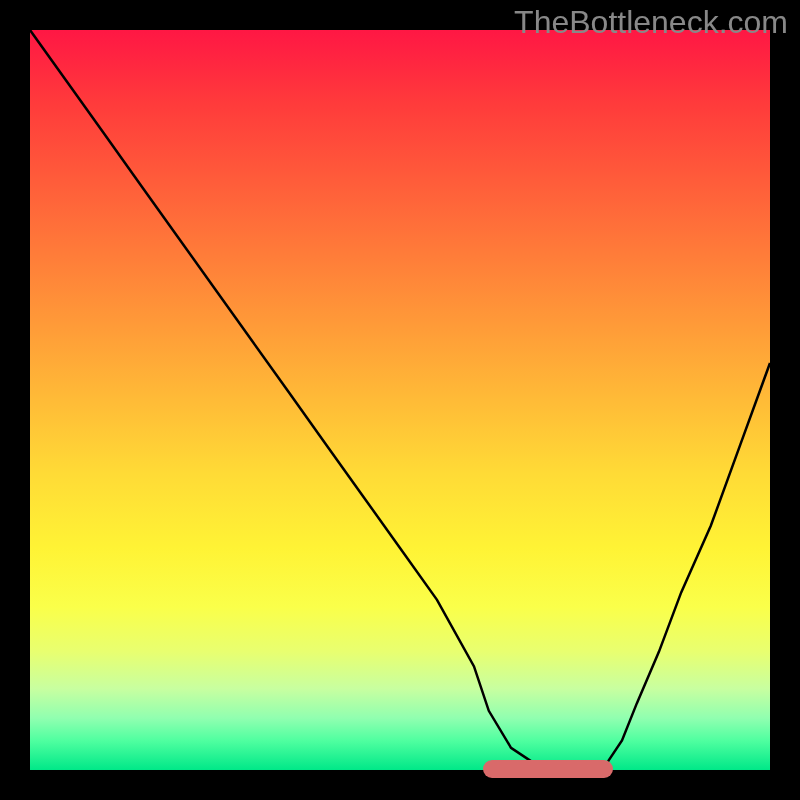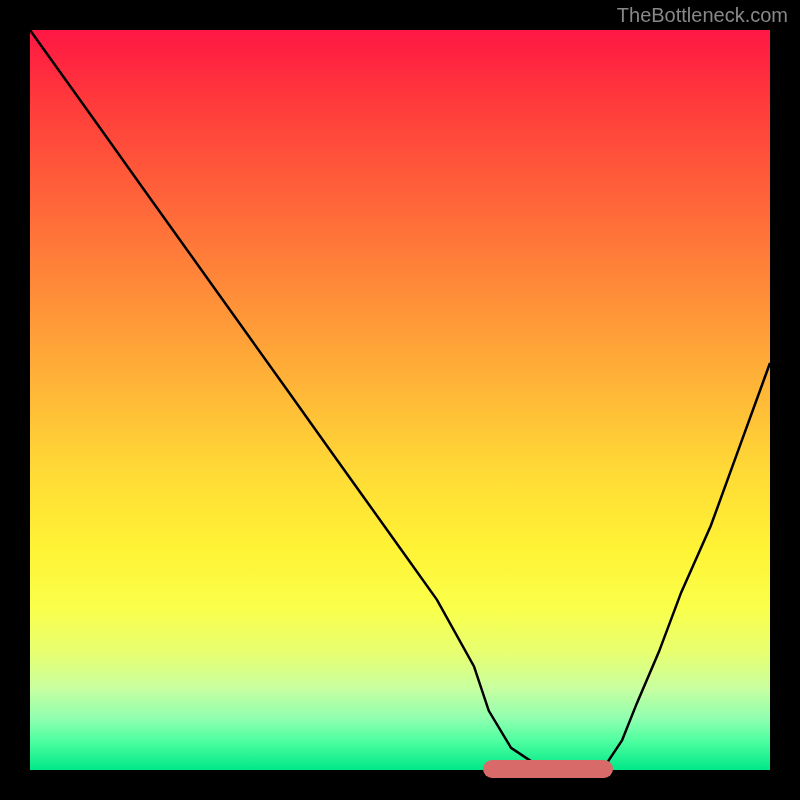--- a/index.html
+++ b/index.html
@@ -9,21 +9,21 @@
     background: #000;
     position: relative;
     overflow: hidden;
   }
   .watermark {
     position: absolute;
     top: 4px;
     right: 12px;
     color: #888;
     font-family: Arial, sans-serif;
-    font-size: 20px;
+    font-size: 32px;
     z-index: 10;
   }
   .chart-area {
     position: absolute;
     left: 30px;
     top: 30px;
     width: 740px;
     height: 740px;
     background: linear-gradient(to bottom,
       #ff1744 0%,

